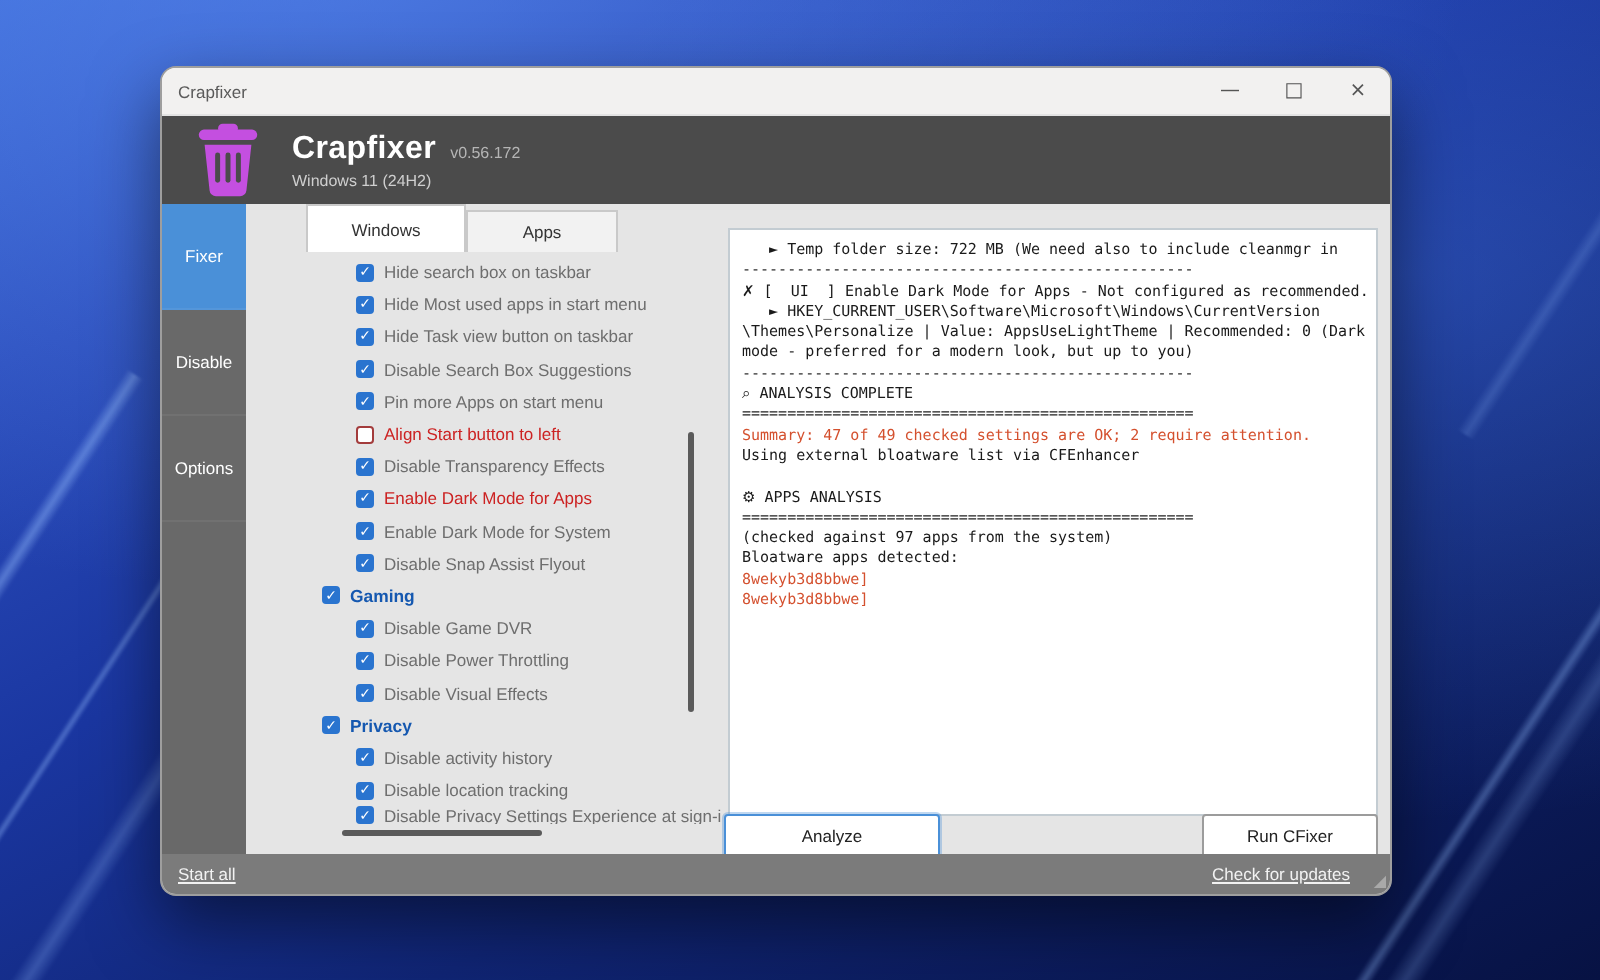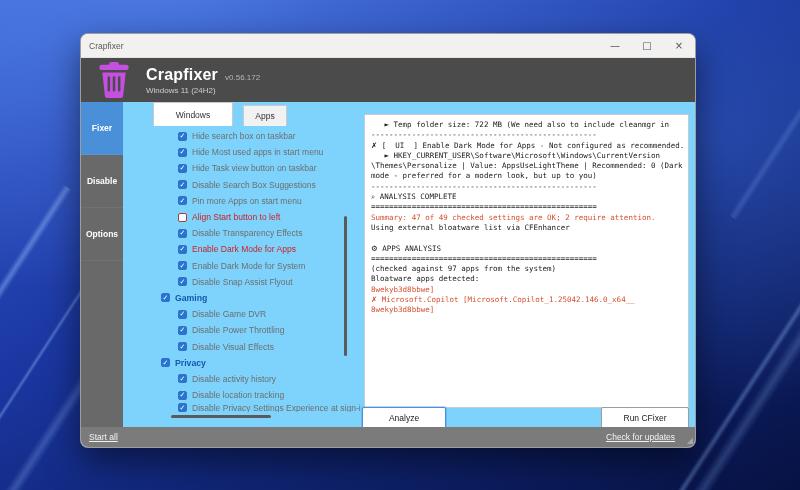--- a/index.html
+++ b/index.html
@@ -40,32 +40,32 @@
   .header-text{margin-left:14px;color:#fff;}
   .title-row{display:flex;align-items:baseline;gap:7px;}
   .app-name{font-size:16px;font-weight:bold;letter-spacing:.2px;}
   .app-version{font-size:8px;color:#b5b5b5;}
   .app-os{font-size:8px;color:#cfcfcf;margin-top:2px;}
 
   .bodyarea{position:absolute;left:0;top:68px;right:0;bottom:20px;display:flex;}
   
   .sidebar{width:42px;background:#696969;flex:0 0 auto;}
   .side-item{height:52px;display:flex;align-items:center;justify-content:center;
-    color:#fff;font-size:8.5px;cursor:pointer;border-bottom:1px solid rgba(255,255,255,.06);font-weight:bold;}
+    color:#fff;font-size:8.5px;cursor:pointer;border-bottom:1px solid rgba(255,255,255,.06);}
   .side-item.active{background:#4a90d8;}
 
   
-  .content{position:relative;flex:1;background:#7dd3fc;}
+  .content{position:relative;flex:1;background:#e5e5e5;}
   .tabstrip{position:absolute;left:0;top:0;right:0;height:24px;}
   .tab{position:absolute;top:3px;height:21px;box-sizing:border-box;display:flex;
     align-items:center;justify-content:center;font-size:8.5px;color:#333;
     background:#f2f2f2;border:1px solid #c9c9c9;border-bottom:none;cursor:pointer;}
   .tab.active{top:0;height:24px;background:#fff;z-index:2;}
   .tab-windows{left:30px;width:80px;}
-  .tab-apps{left:120px;width:44px;}
+  .tab-apps{left:110px;width:76px;}
 
   .checklist{position:absolute;left:0;top:24px;width:238px;height:290px;overflow:hidden;padding-top:2px;box-sizing:border-box;}
   .chk-row{height:16.2px;display:flex;align-items:center;padding-left:55px;cursor:pointer;}
   .chk-row.cat{padding-left:38px;}
   .chk-row.partial{height:9px;overflow:hidden;align-items:flex-start;}
   .chk-box{width:9px;height:9px;border-radius:2px;flex:0 0 auto;margin-right:5px;
     display:flex;align-items:center;justify-content:center;box-sizing:border-box;
     font-family:"DejaVu Sans",sans-serif;font-size:7px;color:#fff;}
   .chk-box.on{background:#2a74cf;border:1px solid #2a74cf;}
   .chk-box.off{background:#fff;border:1px solid #a33c3c;}
@@ -78,21 +78,21 @@
   .console{position:absolute;left:241px;top:12px;width:325px;height:294px;box-sizing:border-box;
     border:1px solid #c3ccd2;background:#fff;padding:5px 6px;overflow:hidden;
     font-family:"DejaVu Sans Mono","Liberation Mono",monospace;font-size:7.5px;
     line-height:10.3px;color:#1a1a1a;}
   .cline{white-space:pre;min-height:10.3px;}
   .cicon{font-family:"DejaVu Sans",sans-serif;}
 
   .btn{position:absolute;top:305px;height:22px;box-sizing:border-box;background:#fff;
     font-family:"Liberation Sans","DejaVu Sans",sans-serif;font-size:8.5px;color:#222;
     border:1px solid #9c9c9c;border-radius:2px;cursor:pointer;}
-  .btn-analyze{left:239px;width:84px;border-color:#4a90d8;box-shadow:0 0 0 1px rgba(74,144,216,.35);}
+  .btn-analyze{left:239px;width:108px;border-color:#4a90d8;box-shadow:0 0 0 1px rgba(74,144,216,.35);}
   .btn-run{left:478px;width:88px;}
 
   .statusbar{position:absolute;left:0;right:0;bottom:0;height:20px;background:#7b7b7b;
     display:flex;align-items:center;justify-content:space-between;padding:0 20px 0 8px;box-sizing:border-box;}
   .statuslink{font-size:8.5px;color:#f2f2f2;text-decoration:underline;cursor:pointer;}
   .grip{position:absolute;right:2px;bottom:2px;font-size:8px;color:rgba(255,255,255,.35);
     font-family:"DejaVu Sans",sans-serif;line-height:8px;}
 </style>
 </head>
 <body>
@@ -233,21 +233,20 @@
           <div class="cline"><span class="cicon" style="color: rgb(26, 26, 26);">⌕</span> ANALYSIS COMPLETE</div>
           <div class="cline">==================================================</div>
           <div class="cline" style="color: rgb(212, 80, 46);">Summary: 47 of 49 checked settings are OK; 2 require attention.</div>
           <div class="cline">Using external bloatware list via CFEnhancer</div>
           <div class="cline"> </div>
           <div class="cline"><span class="cicon" style="color: rgb(26, 26, 26);">⚙</span> APPS ANALYSIS</div>
           <div class="cline">==================================================</div>
           <div class="cline">(checked against 97 apps from the system)</div>
           <div class="cline">Bloatware apps detected:</div>
           <div class="cline" style="color: rgb(212, 80, 46);">8wekyb3d8bbwe]</div>
-          <div class="cline" style="color: rgb(212, 80, 46);"><span class="cicon" style="color: rgb(212, 80, 46);">✗</span> Microsoft.Copilot [Microsoft.Copilot_1.25042.146.0_x64__</div>
           <div class="cline" style="color: rgb(212, 80, 46);">8wekyb3d8bbwe]</div>
         </div>
       <button class="btn btn-analyze">Analyze</button>
       <button class="btn btn-run">Run CFixer</button>
     </div>
   </div>
 
   <div class="statusbar">
     <span class="statuslink">Start all</span>
     <span class="statuslink">Check for updates</span>

